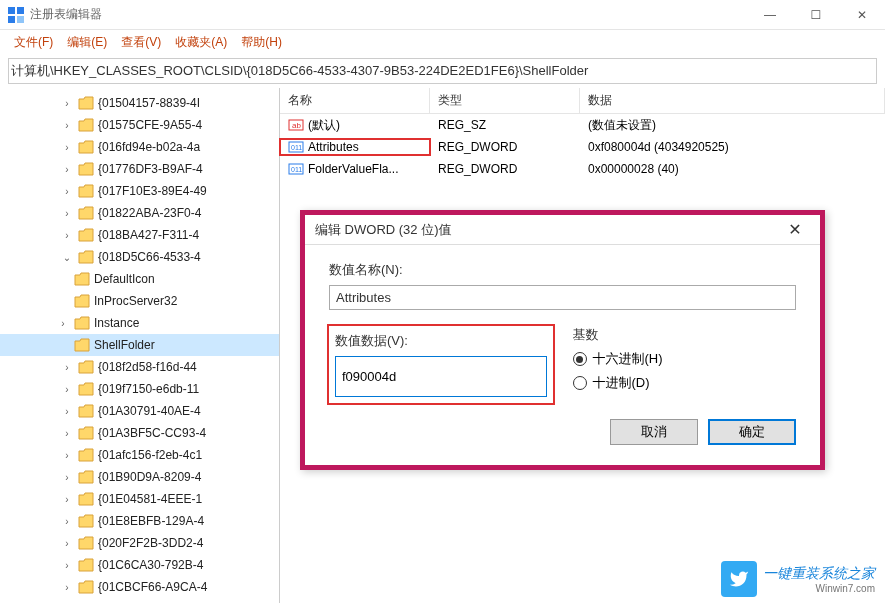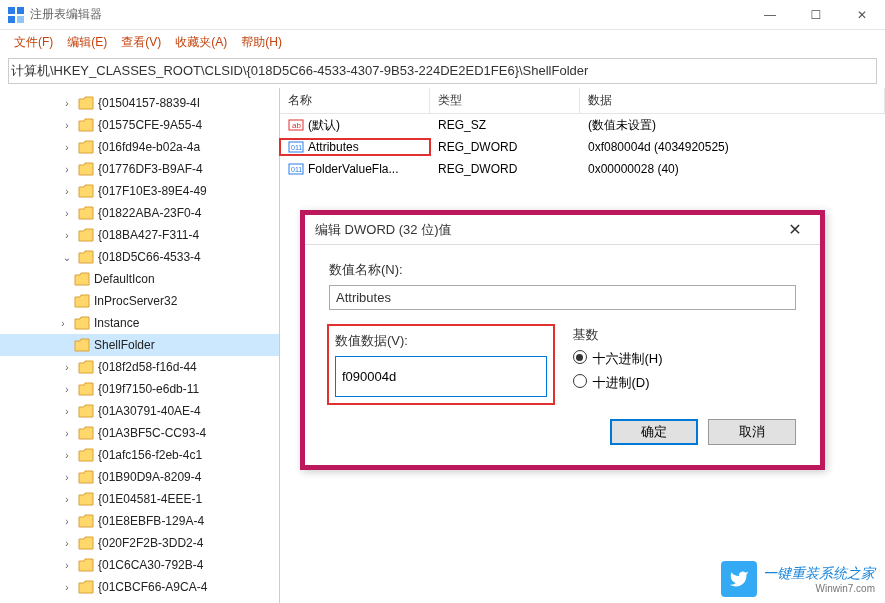--- a/index.html
+++ b/index.html
@@ -42,21 +42,21 @@
 .dlg-title .t { flex: 1; color: #333; font-size: 13px; }
 .dlg-close { width: 30px; text-align: center; font-size: 16px; color: #333; }
 .dlg-body { padding: 16px 24px; }
 .lbl-row { color: #333; margin-bottom: 6px; font-size: 13px; }
 .txt-readonly { width: 100%; border: 1px solid #aaa; padding: 4px 6px; background: #fff; color: #333; margin-bottom: 16px; font-size: 13px; }
 .data-row { display: flex; gap: 20px; }
 .data-col { flex: 1; }
 .value-box { outline: 2px solid #e03030; padding: 6px; }
 .txt-input { width: 100%; border: 1px solid #0078d7; padding: 12px 6px; font-size: 13px; }
 .radix-group { }
-.radio-row { display: flex; align-items: flex-start; gap: 6px; margin: 6px 0; font-size: 13px; }
+.radio-row { display: flex; align-items: center; gap: 6px; margin: 6px 0; font-size: 13px; }
 .radio-dot { width: 14px; height: 14px; border: 1px solid #333; border-radius: 50%; display: flex; align-items: center; justify-content: center; }
 .radio-dot.checked::after { content: ""; width: 7px; height: 7px; background: #333; border-radius: 50%; }
 .dlg-buttons { display: flex; justify-content: flex-end; gap: 10px; padding: 0 24px 20px; }
 .btn { width: 88px; height: 26px; border: 1px solid #999; background: #e1e1e1; display: flex; align-items: center; justify-content: center; font-size: 13px; }
 .btn.primary { border: 2px solid #0078d7; }
 
 .watermark { position: absolute; right: 10px; bottom: 6px; display: flex; align-items: center; gap: 6px; opacity: 0.9; text-align: right; }
 .wm-box { width: 36px; height: 36px; background: #1da1f2; display: flex; align-items: center; justify-content: center; color: #fff; border-radius: 4px; }
 .wm-text { color: #0078d7; font-size: 14px; font-style: italic; }
 
@@ -380,22 +380,22 @@
           <span>十六进制(H)</span>
         </div>
         <div class="radio-row">
           <span class="radio-dot"></span>
           <span>十进制(D)</span>
         </div>
       </div>
     </div>
   </div>
   <div class="dlg-buttons">
+    <div class="btn">取消</div>
     <div class="btn primary">确定</div>
-    <div class="btn">取消</div>
   </div>
 </div>
 
 <div class="watermark">
   <div class="wm-box">
     <svg width="20" height="20" viewBox="0 0 24 24" fill="#fff">
         <path d="M23 3a10.9 10.9 0 01-3.14 1.53 4.48 4.48 0 00-7.86 3v1A10.66 10.66 0 013 4s-4 9 5 13a11.64 11.64 0 01-7 2c9 5 20 0 20-11.5a4.5 4.5 0 00-.08-.83A7.72 7.72 0 0023 3z"></path>
       </svg>
   </div>
   <div>

